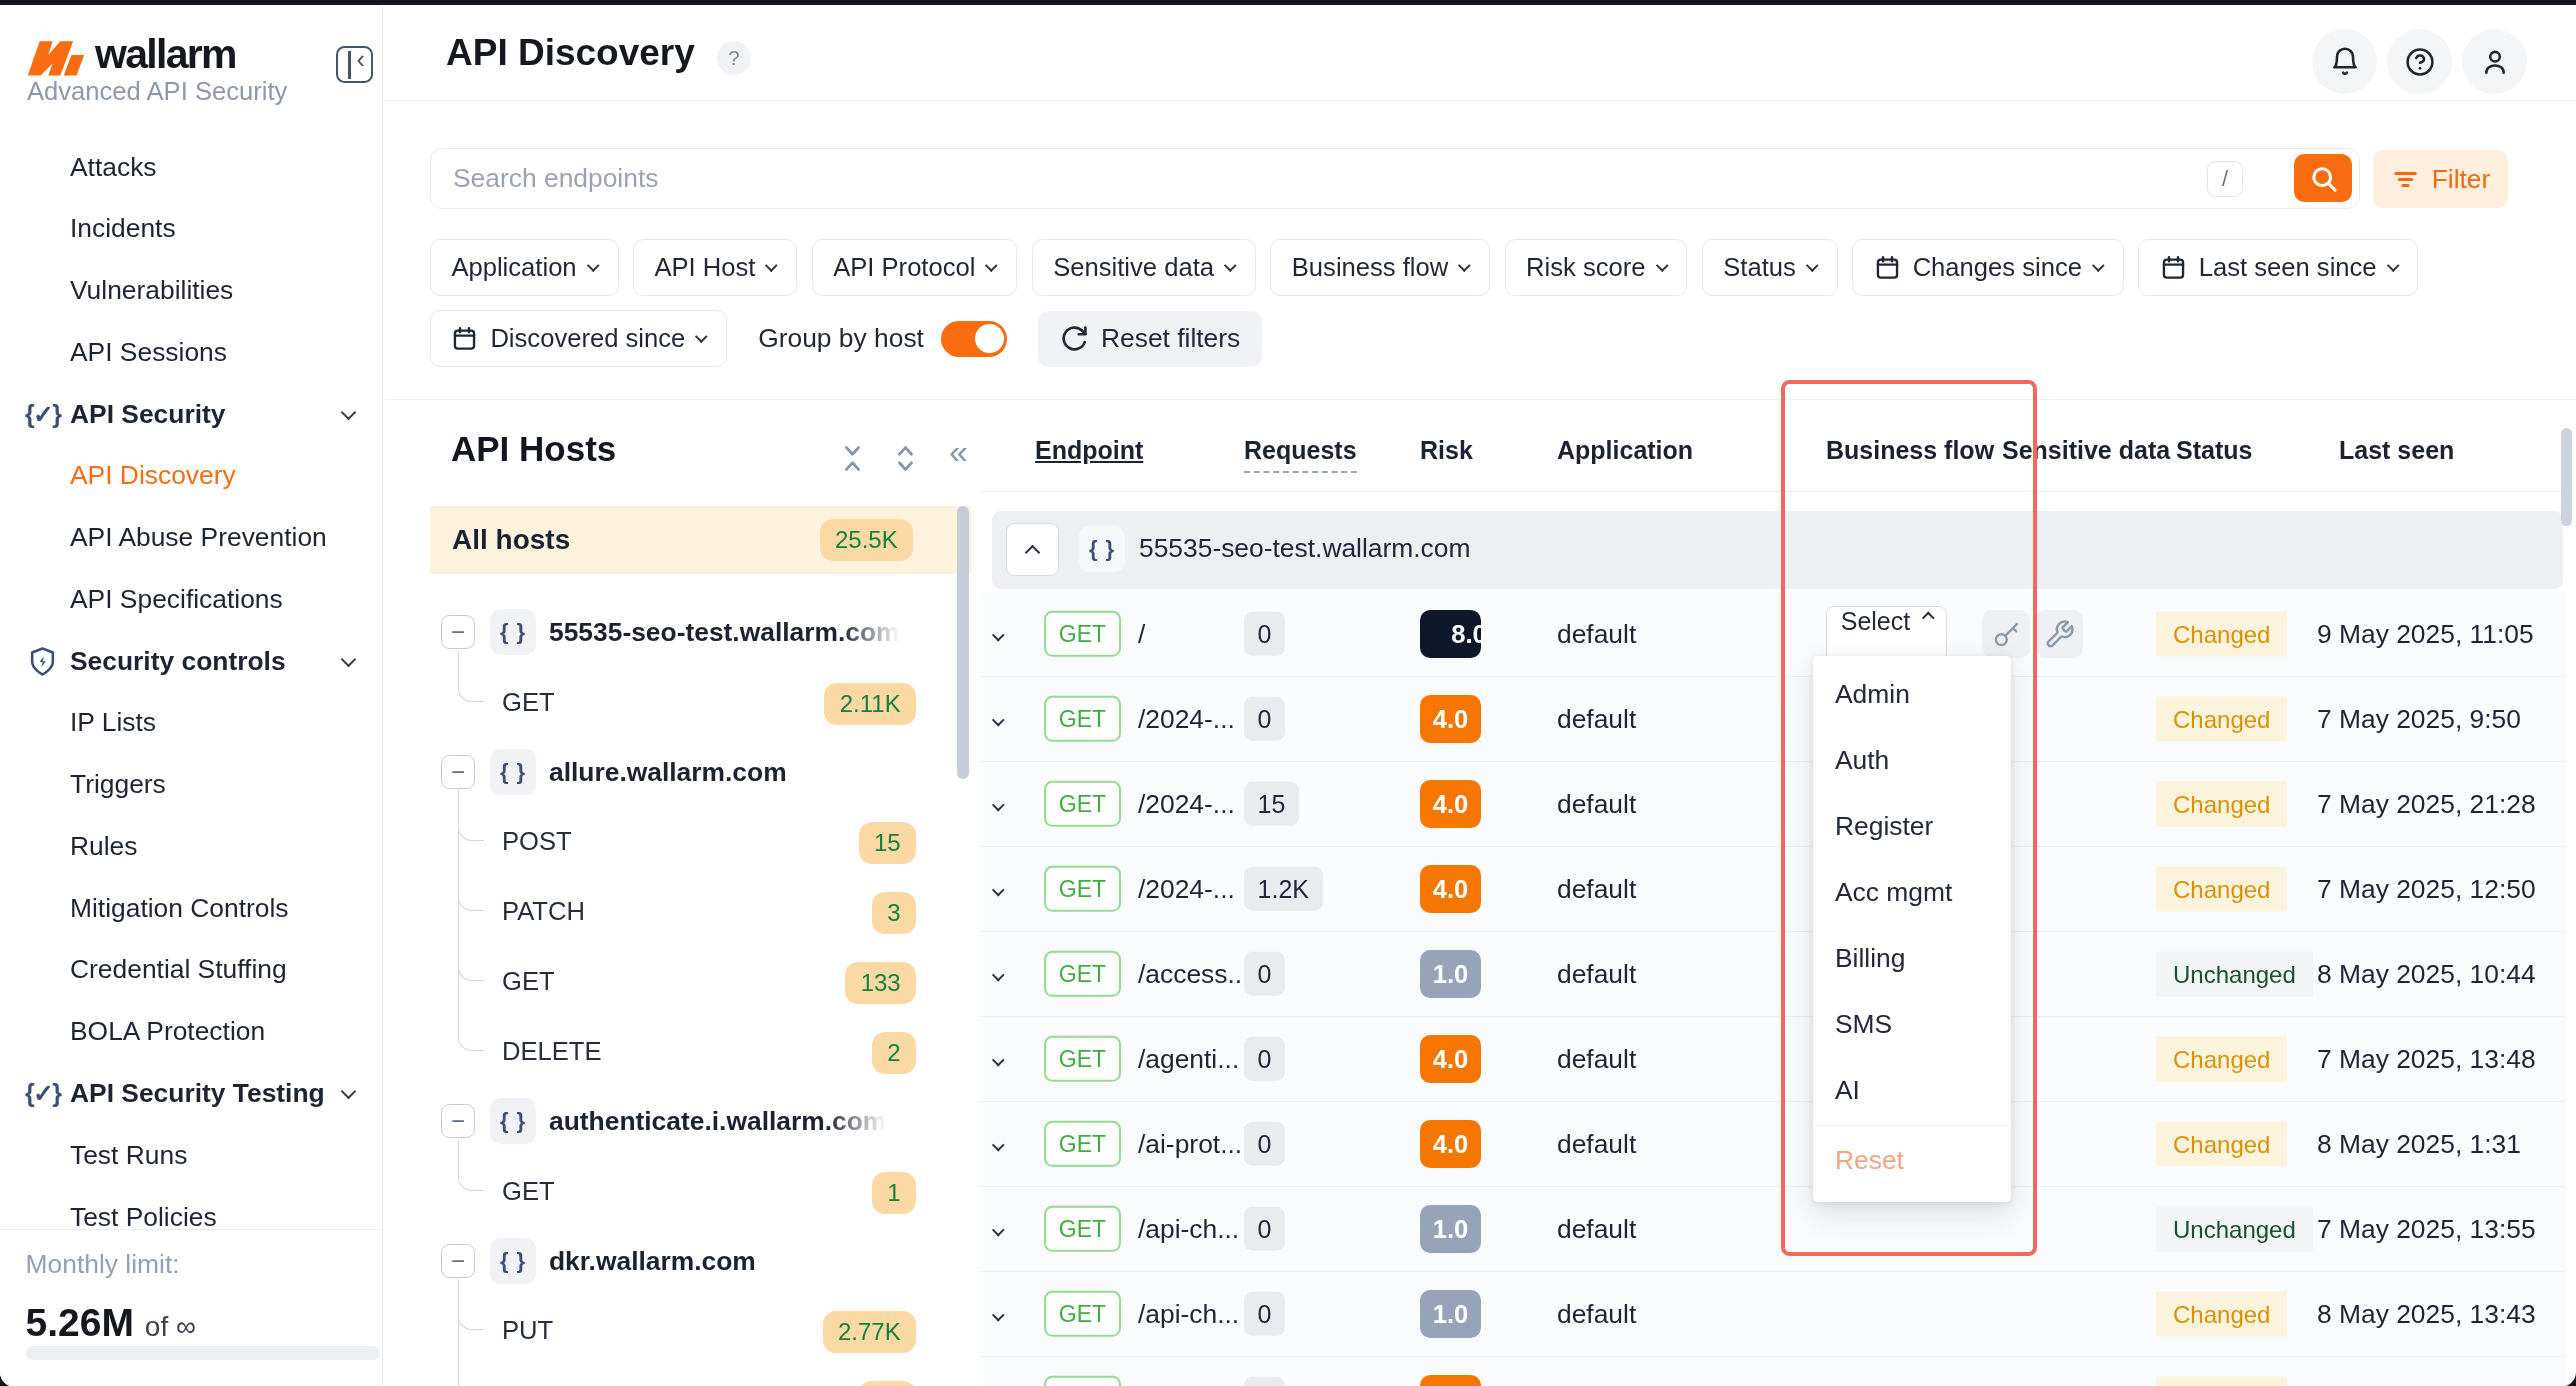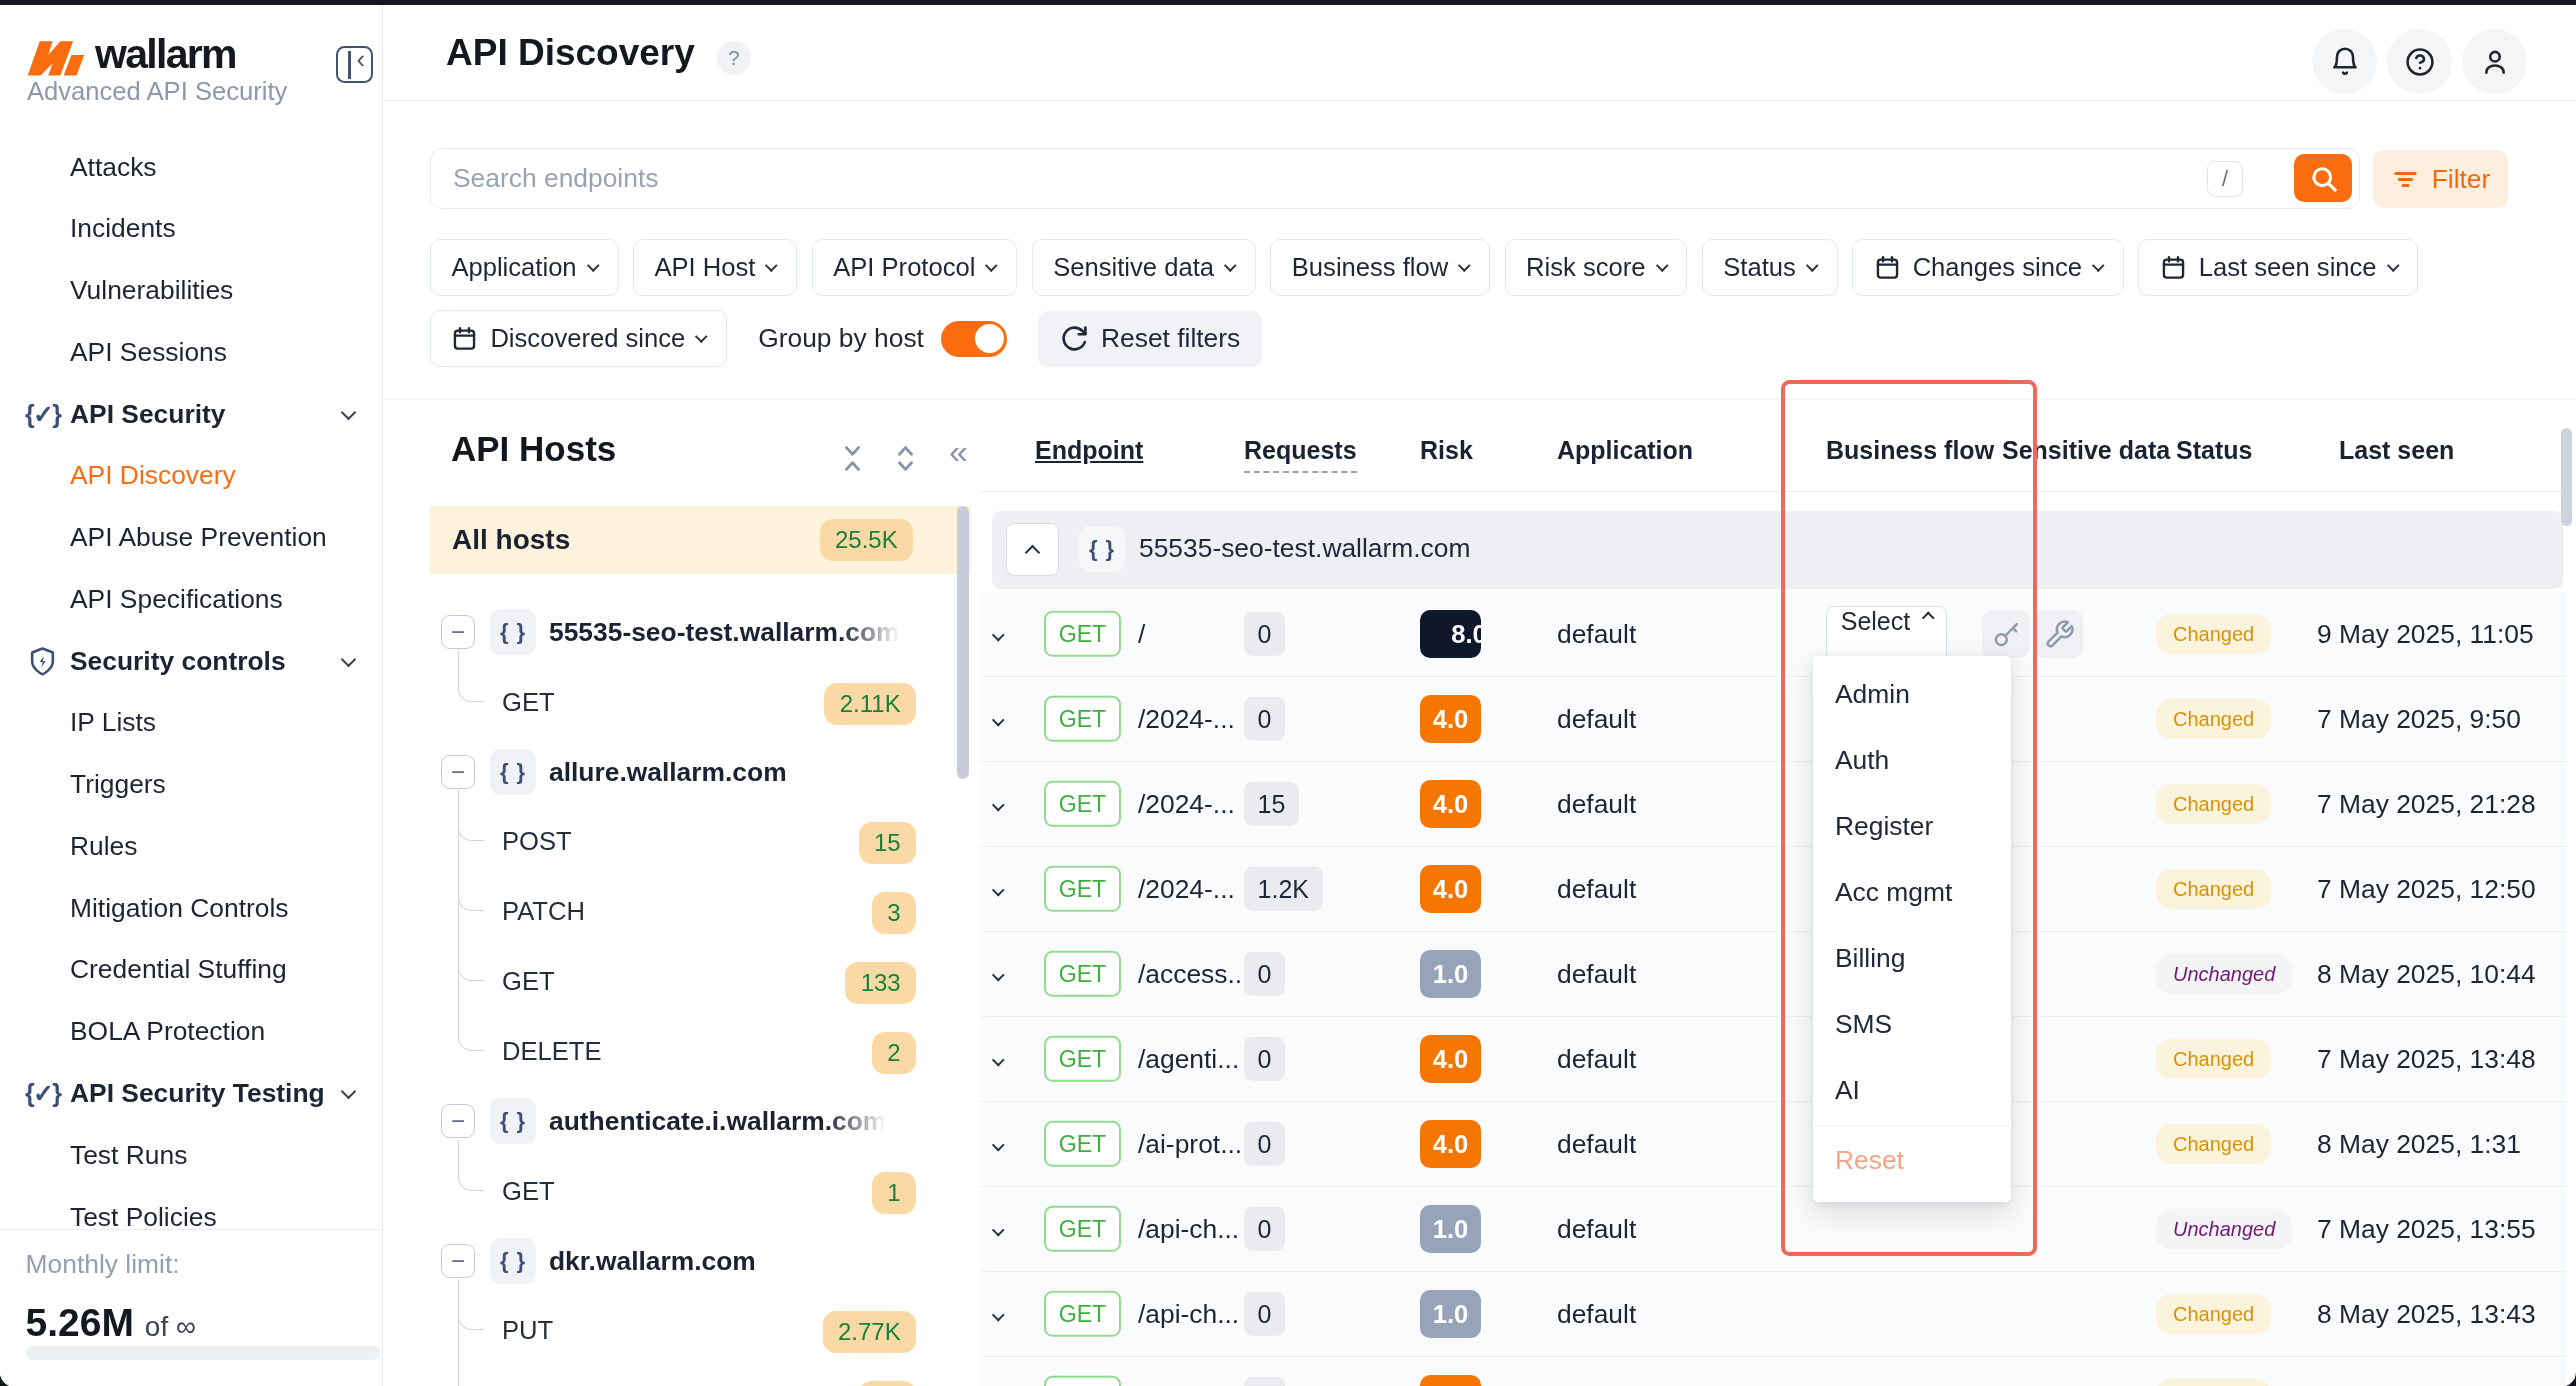--- a/index.html
+++ b/index.html
@@ -128,23 +128,23 @@
   .risk-badge { left:440px; width:61px; height:48px; border-radius:10.2px; color:#fff; font-size:25.6px;
     font-weight:700; display:flex; align-items:center; justify-content:center; }
   .risk-high { background:#0f172a;padding-left:37px; } .risk-medium { background:#f57600; } .risk-low { background:#97a3b8; }
   .app { left:577px; font-size:26.4px; color:#1d2433; }
   .bf-select { left:846px; width:121px; height:56px; background:#fff; border:1.7px solid #d9dee7;
     border-radius:8.5px; display:flex; justify-content:center; gap:13.6px;
     font-size:25px; color:#232936; cursor:pointer; }
   .act-ico { width:48px; height:48px; background:#eef0f4; border-radius:10.2px; color:#8d99ad;
     display:flex; align-items:center; justify-content:center; cursor:pointer; }
   .act-key { left:1002px; } .act-wrench { left:1055px; }
-  .status-badge { left:1176px; border-radius:15px; font-size:20px; padding:8.5px 17px; }
+  .status-badge { left:1176px; border-radius:1px; font-size:24px; padding:8.5px 17px; }
   .st-changed { background:#fcf3dc; color:#d99208; }
-  .st-unchanged { background:#f3f4f6; color:#701a75;font-style:italic; }
+  .st-unchanged { background:#f3f4f6; color:#14532d; }
   .last-seen { left:1337px; font-size:26.4px; color:#1d2433; white-space:nowrap; }
 
   
   .dropdown { position:absolute; left:1813px; top:651px; width:198px; background:#fff; z-index:40;
     border-radius:5.1px; box-shadow:0 10.2px 31px rgba(25,32,45,.14), 0 1.7px 6.8px rgba(25,32,45,.08);
     padding:5.1px 0 8.5px 0; }
   .dd-opt { height:66px; display:flex; align-items:center; padding-left:22px; font-size:26.4px;
     color:#222938; cursor:pointer; }
   .dd-divider { border-top:1.7px solid #eef0f3; margin:1.7px 0; }
   .dd-reset { height:66px; display:flex; align-items:center; padding-left:22px; font-size:26.4px;

